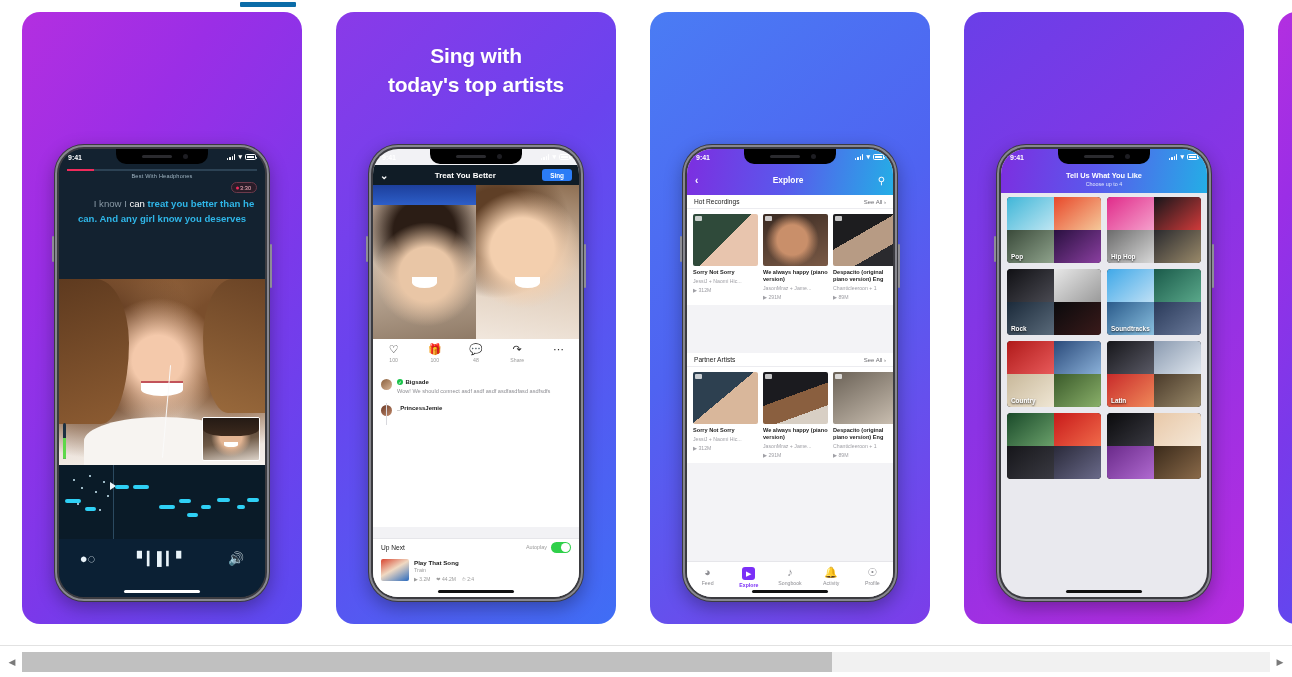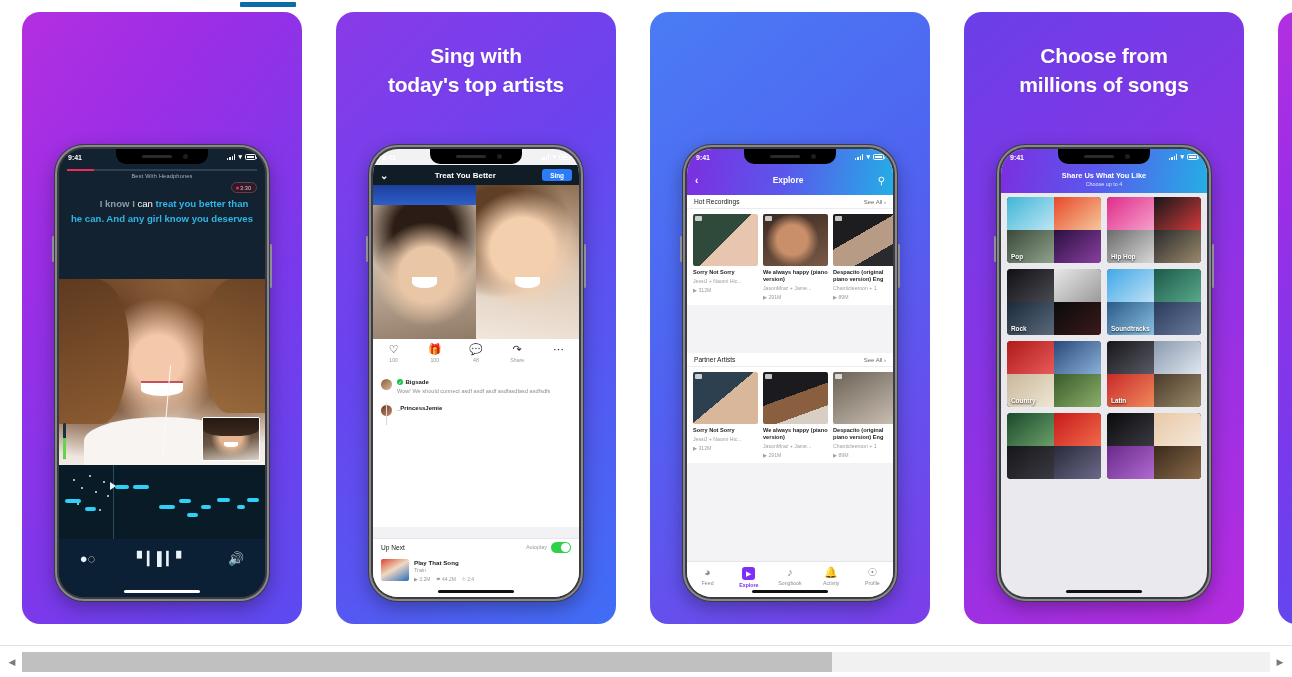--- a/index.html
+++ b/index.html
@@ -103,21 +103,21 @@
   .s1 .lyric-pane { position:absolute; left:0; right:0; top:0; height:130px; background:#132230; }
   .s1 .prog-line { position:absolute; left:8px; right:8px; top:20px; height:1.5px; background:#2c4254; }
   .s1 .prog-line b { position:absolute; left:0; top:0; height:100%; width:14%; background:#ef2b5b; display:block; }
   .s1 .bwh { position:absolute; left:0; right:0; top:24px; text-align:center; font-size:5.6px; color:#9fb4c2; letter-spacing:.2px; }
   .s1 .timer {
     position:absolute; right:8px; top:33px; font-size:5.6px; color:#ffb9c6;
     border:.7px solid #6b3a4b; border-radius:8px; padding:1.6px 5px 1.6px 8px; background:#2a1c28;
   }
   .s1 .timer::before { content:""; position:absolute; left:3.5px; top:50%; transform:translateY(-50%); width:3px;height:3px;border-radius:50%;background:#ef2b5b;}
   .s1 .lyrics { position:absolute; left:10px; right:10px; top:48px; text-align:center; font-size:9.6px; line-height:1.55; font-weight:600; color:#2fb6e8; }
-  .s1 .lyrics .dim { color:#8a9aa6; font-weight:700;margin-left:24px; }
+  .s1 .lyrics .dim { color:#8a9aa6; font-weight:400;margin-left:24px; }
   .s1 .lyrics .hl { color:#ffffff; font-weight:normal; }
 
   .s1 .cam-main {
     position:absolute; left:0; right:0; top:130px; height:186px;
     background:
       radial-gradient(circle at 48% 44%, #f4c9ab 0 17%, rgba(244,201,171,0) 42%),
       radial-gradient(circle at 16% 38%, #6b4326 0 26%, rgba(107,67,38,0) 52%),
       radial-gradient(circle at 84% 34%, #7a4e2c 0 22%, rgba(122,78,44,0) 50%),
       linear-gradient(175deg,#8a5a33 0%,#c59a74 40%,#e8dcd2 78%,#f6f2ee 100%);
   }
@@ -535,42 +535,41 @@
               <span class="tl">Profile</span>
             </div>
         </div>
         <div class="home-ind dark"></div>
       </div>
       <div class="bezel"></div>
     </div>
   </div>
 
   <div class="panel p4">
-    <div class="panel-title">Choose from<br>millions of songs</div>
     <div class="phone">
       <div class="screen s4">
         <div class="hdr"></div>
         <div class="notch">
             <span class="speaker"></span>
             <span class="cam"></span>
           </div>
         <div class="statusbar">
           <span>9:41</span>
           <span class="sb-right">
             <span class="bars">
                 <i></i>
                 <i></i>
                 <i></i>
                 <i></i>
               </span>
             <span style="font-size:7px">▾</span>
             <span class="batt"></span>
           </span>
         </div>
-        <div class="h1">Share Us What You Like</div>
+        <div class="h1">Tell Us What You Like</div>
         <div class="h2">Choose up to 4</div>
         <div class="grid">
           <div class="gtile">
             <span class="q" style="background:linear-gradient(140deg,#3fb6d8,#bfe6f2)"></span>
             <span class="q" style="background:linear-gradient(140deg,#e8482a,#f5c89a)"></span>
             <span class="q" style="background:linear-gradient(140deg,#3a4a3a,#8fa38c)"></span>
             <span class="q" style="background:linear-gradient(140deg,#2a1040,#8a3fa0)"></span>
             <span class="gl">Pop</span>
           </div>
           <div class="gtile">

